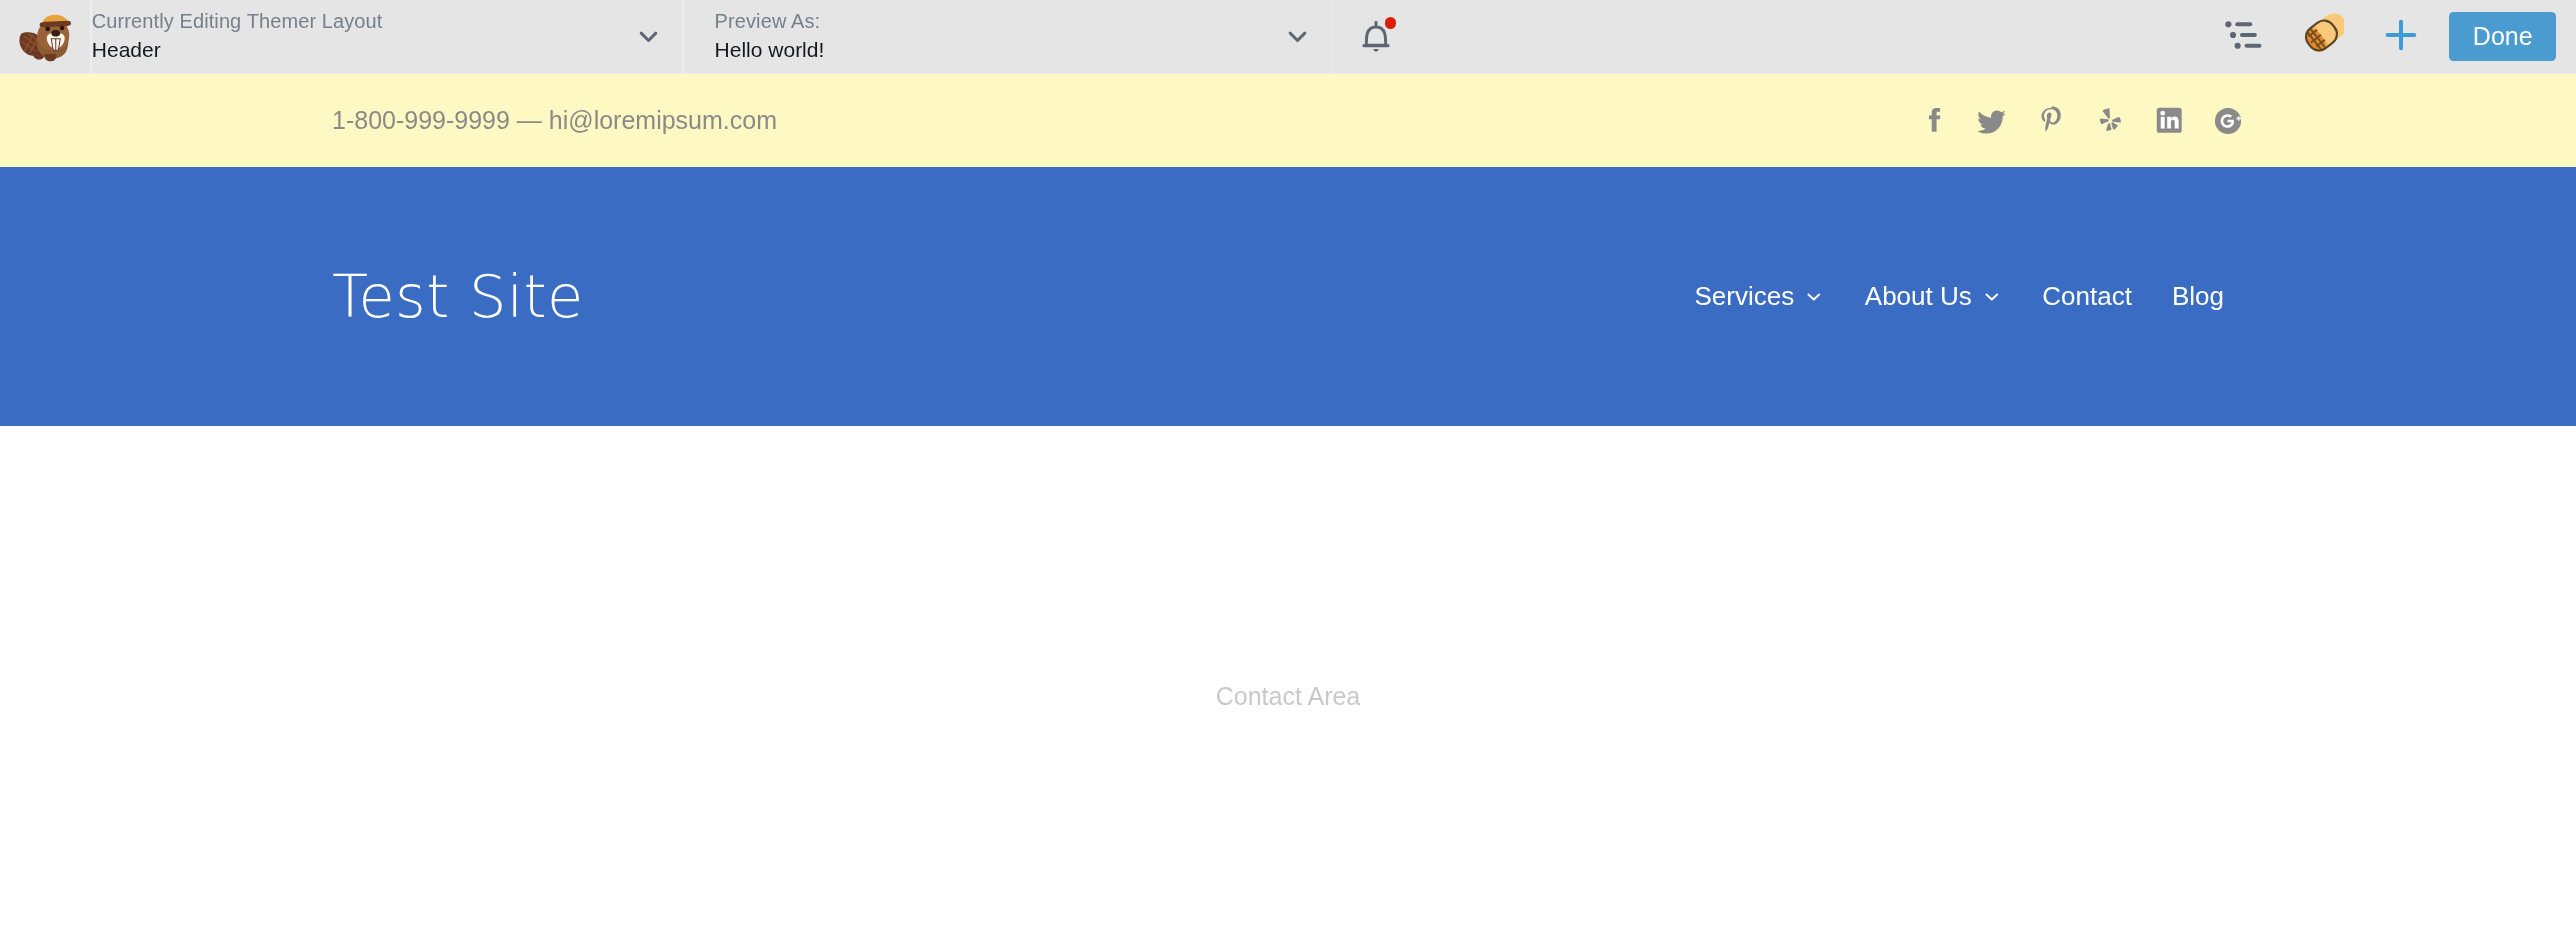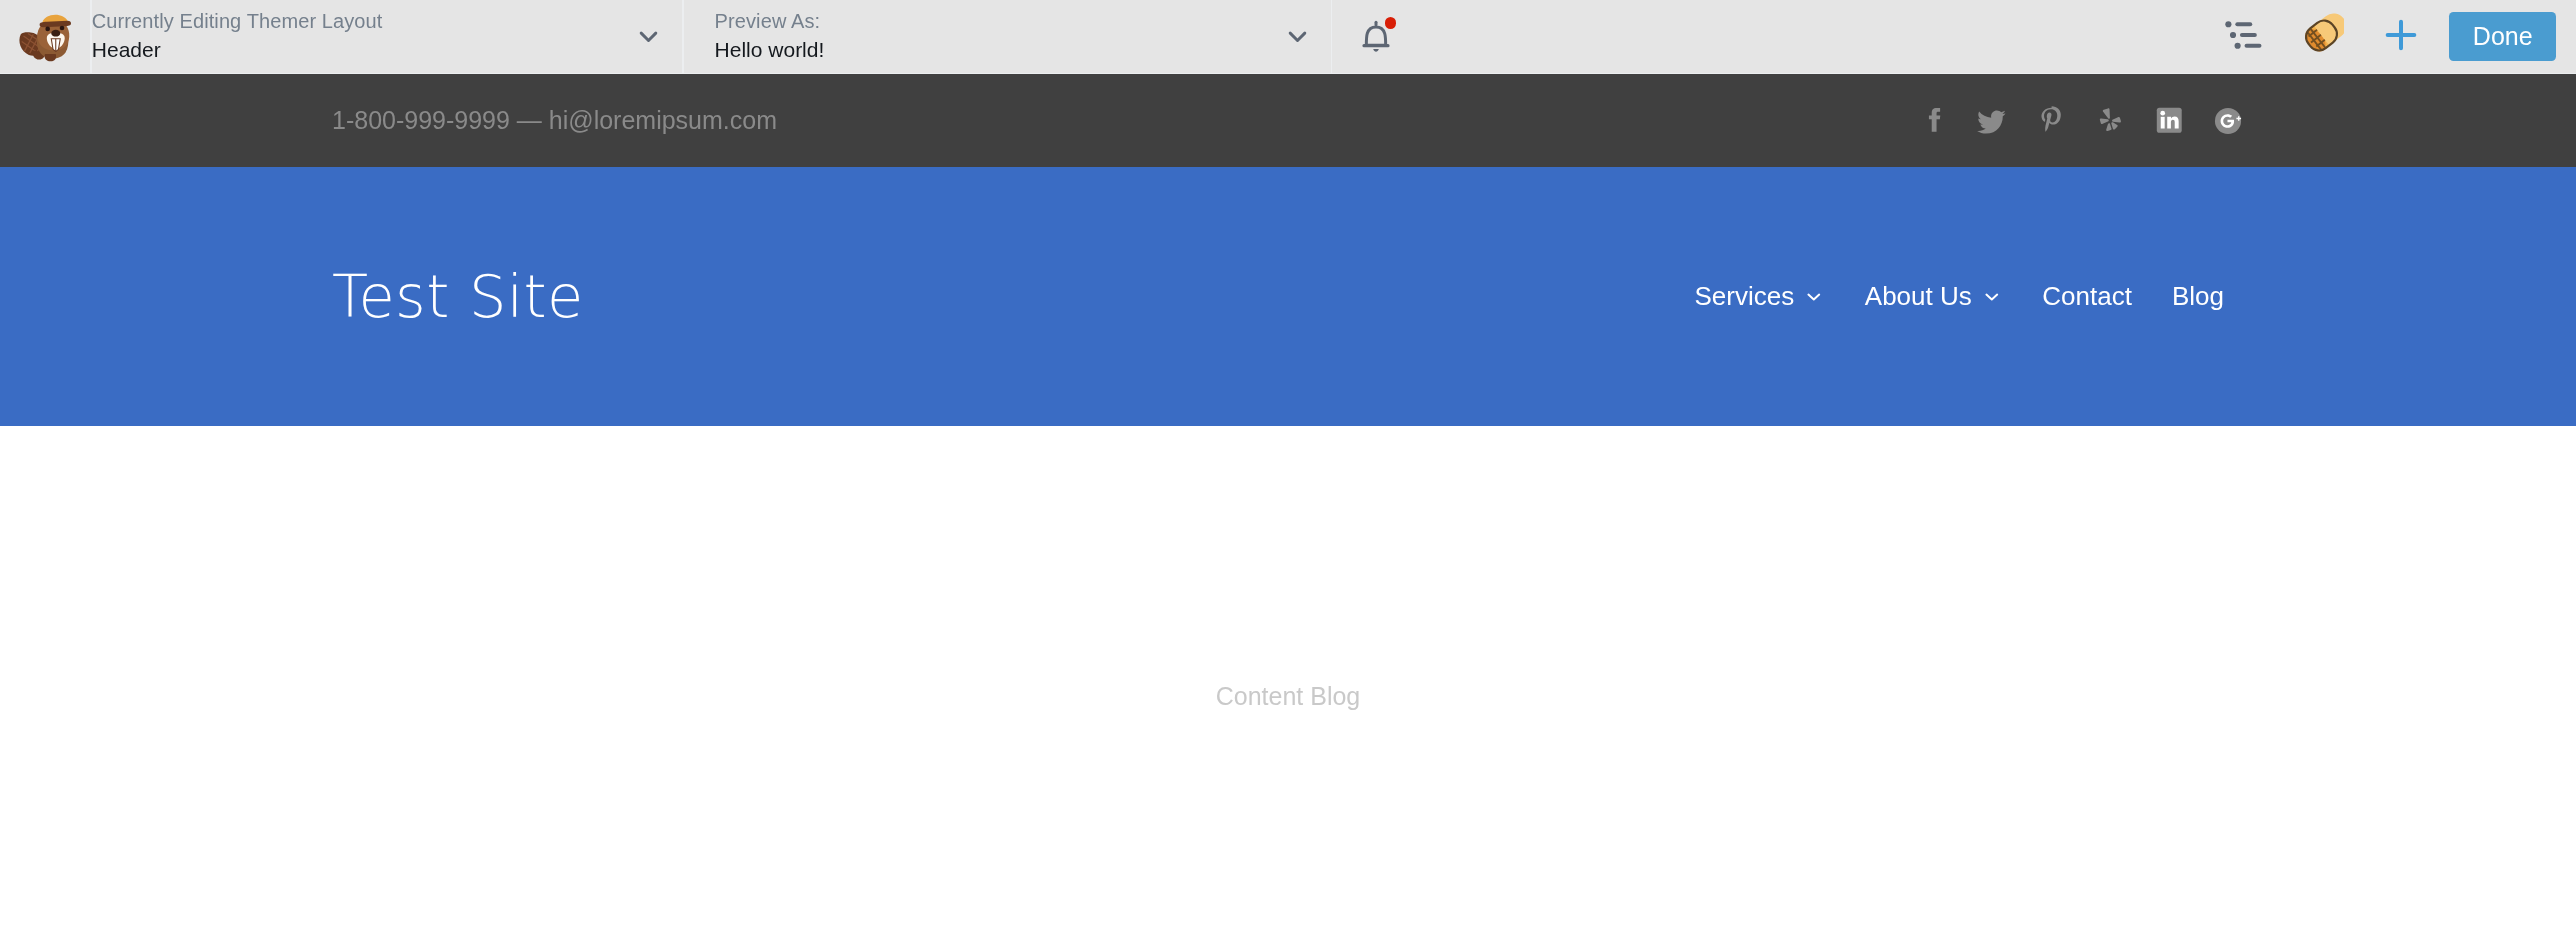--- a/index.html
+++ b/index.html
@@ -124,21 +124,21 @@
     height: 49px;
     padding: 0 23.4px;
     cursor: pointer;
     font-family: "Liberation Sans", sans-serif;
     line-height: 49px;
   }
 
   
   #topbar {
     height: 93px;
-    background: #404040;
+    background: #fef9c3;
     display: flex;
     align-items: center;
     padding: 0 332px;
     justify-content: space-between;
   }
   #contact-info {
     font-size: 25px;
     color: #8a8a8a;
     white-space: nowrap;
   }
@@ -412,15 +412,15 @@
     <div class="nav-item">
       <span>Contact</span>
     </div>
     <div class="nav-item">
       <span>Blog</span>
     </div>
   </nav>
 </div>
 
 <div id="content-area">
-  <div id="content-area-placeholder">Content Blog</div>
+  <div id="content-area-placeholder">Contact Area</div>
 </div>
 
 
 </body></html>

